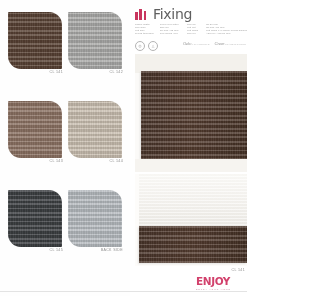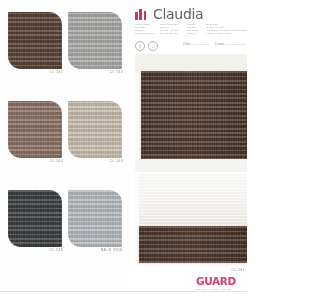--- a/index.html
+++ b/index.html
@@ -144,21 +144,21 @@
   </div>
 
   <div id="right-panel">
 
     <div id="brand-head">
       <div id="logo-bars">
         <div class="lbar b1"></div>
         <div class="lbar b2"></div>
         <div class="lbar b3"></div>
       </div>
-      <div id="product-title">Claudia</div>
+      <div id="product-title">Fixing</div>
     </div>
 
     <div id="spec-block">
       <div class="spec-col c1">
         <div class="spec-line">Fabric width</div>
         <div class="spec-line">Roll drop</div>
         <div class="spec-line">Cut size</div>
         <div class="spec-line">Fixing tolerance</div>
       </div>
       <div class="spec-col c2">
@@ -208,21 +208,21 @@
     <div id="photo-two">
       <div class="sheer-upper"></div>
       <div class="blind-slab2">
         <div class="weave" style="background:linear-gradient(to right,#4a352a 0%,#553d30 50%,#453125 100%);"></div>
       </div>
     </div>
 
     <div class="photo-label">CL 141</div>
 
     <div id="modero">
-      <div id="modero-word">GUARD</div>
+      <div id="modero-word">ENJOY</div>
       <div id="modero-tag">ENJOY YOUR HOME</div>
     </div>
 
   </div>
 
   <div id="bottom-rule"></div>
 
 </div>
 
 </body></html>

